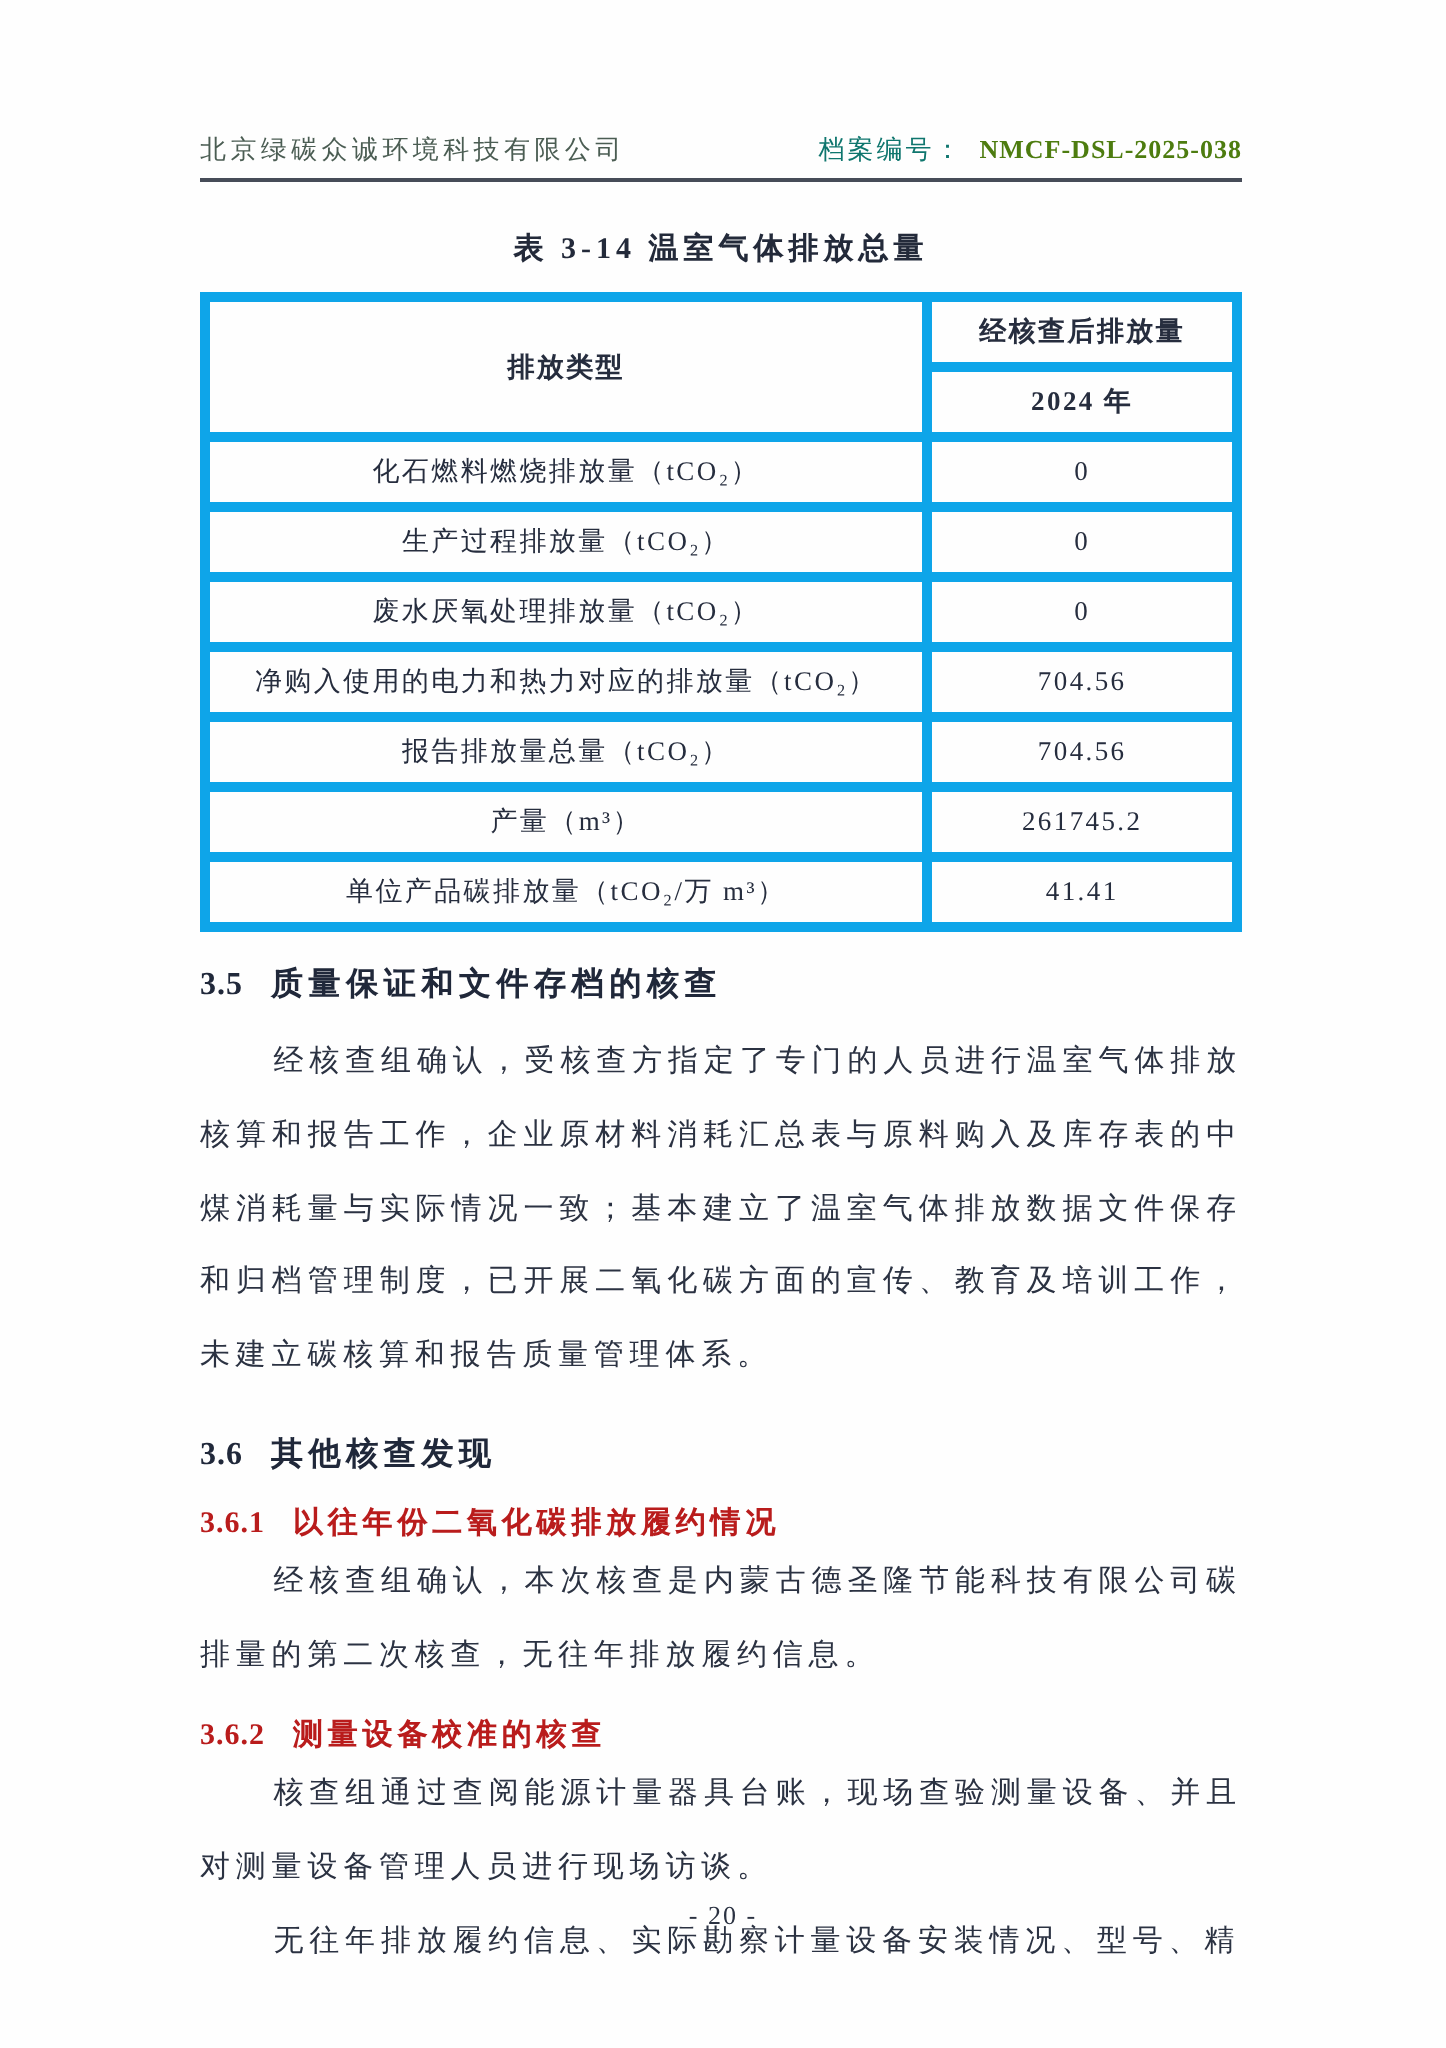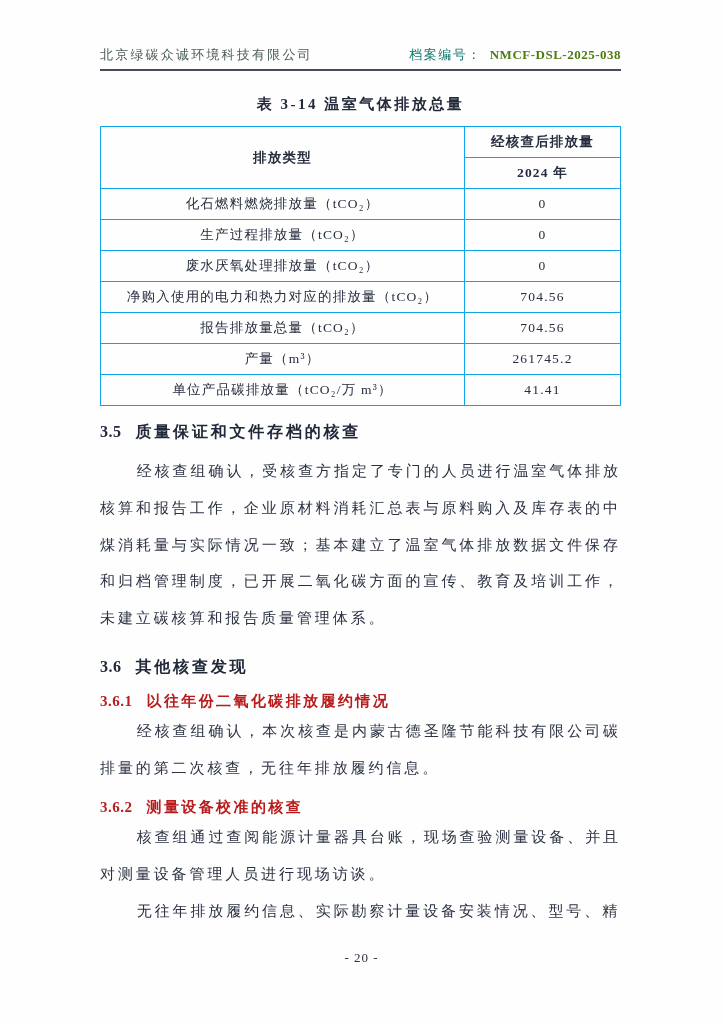--- a/index.html
+++ b/index.html
@@ -15,21 +15,21 @@
     overflow: hidden;
   }
   .content {
     padding: 0 102px 0 100px;
   }
   
   .doc-header {
     display: flex;
     justify-content: space-between;
     align-items: flex-end;
-    padding-top: 46px;
+    padding-top: 66px;
     padding-bottom: 5px;
     border-bottom: 2px solid #474c58;
   }
   .company-name {
     font-size: 13px;
     letter-spacing: 2.2px;
     color: #4b5d53;
   }
   .archive { font-size: 13px; white-space: nowrap; }
   .archive-label {
@@ -52,21 +52,21 @@
     color: #232a3a;
   }
   table.emissions {
     width: 100%;
     border-collapse: collapse;
     margin-top: 12px;
     font-size: 13.5px;
     color: #262d3e;
   }
   table.emissions th, table.emissions td {
-    border: 1px solid #0ea5e9;
+    border: 5px solid #0ea5e9;
     text-align: center;
     vertical-align: middle;
     padding: 6px 4px;
     letter-spacing: 1.2px;
     font-weight: normal;
   }
   table.emissions th { font-weight: bold; }
   table.emissions .col-type { width: 70%; }
   table.emissions .col-val  { width: 30%; }
   td.value-cell { font-weight: bold; letter-spacing: 0.4px; }

